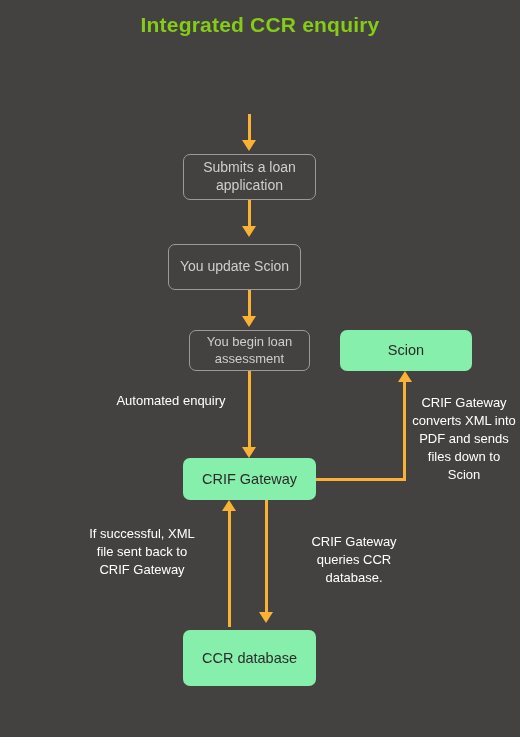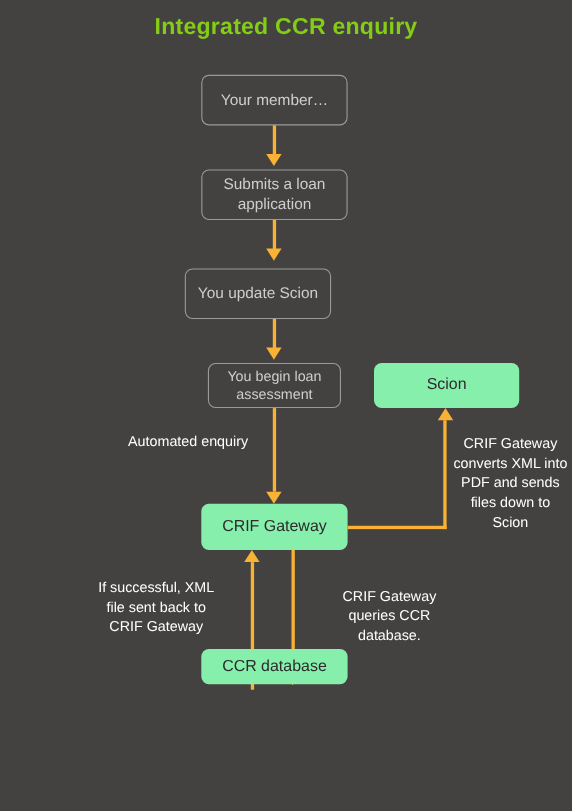--- a/index.html
+++ b/index.html
@@ -89,23 +89,20 @@
     border-bottom: 11px solid #F9B233;
   }
 </style>
 </head>
 <body>
 
 <div id="canvas">
 
   <div class="title">Integrated CCR enquiry</div>
 
-  <div class="node outline" style="left:183px; top:68px; width:133px; height:46px;">
-    <span>Your member…</span>
-  </div>
 
   <div class="conn vline" style="left:248px; top:114px; height:30px;"></div>
   <div class="arrowhead arrow-down" style="left:242px; top:140px;"></div>
 
   <div class="node outline" style="left:183px; top:154px; width:133px; height:46px;align-items:center;">
     <span>Submits a loan application</span>
   </div>
 
   <div class="conn vline" style="left:248px; top:200px; height:30px;"></div>
   <div class="arrowhead arrow-down" style="left:242px; top:226px;"></div>
@@ -143,17 +140,17 @@
   <div class="conn vline" style="left:265px; top:500px; height:115px;"></div>
   <div class="arrowhead arrow-down" style="left:259px; top:612px;"></div>
 
   <div class="conn vline" style="left:228px; top:511px; height:116px;"></div>
   <div class="arrowhead arrow-up" style="left:222px; top:500px;"></div>
 
   <div class="label" style="left:80px; top:525px; width:124px;">If successful, XML file sent back to CRIF Gateway</div>
 
   <div class="label" style="left:299px; top:533px; width:110px;">CRIF Gateway queries CCR database.</div>
 
-  <div class="node filled" style="left:183px; top:590px; width:133px; height:32px;">
+  <div class="node filled" style="left:183px; top:630px; width:133px; height:56px;">
     <span>CCR database</span>
   </div>
 
 </div>
 
 </body></html>

